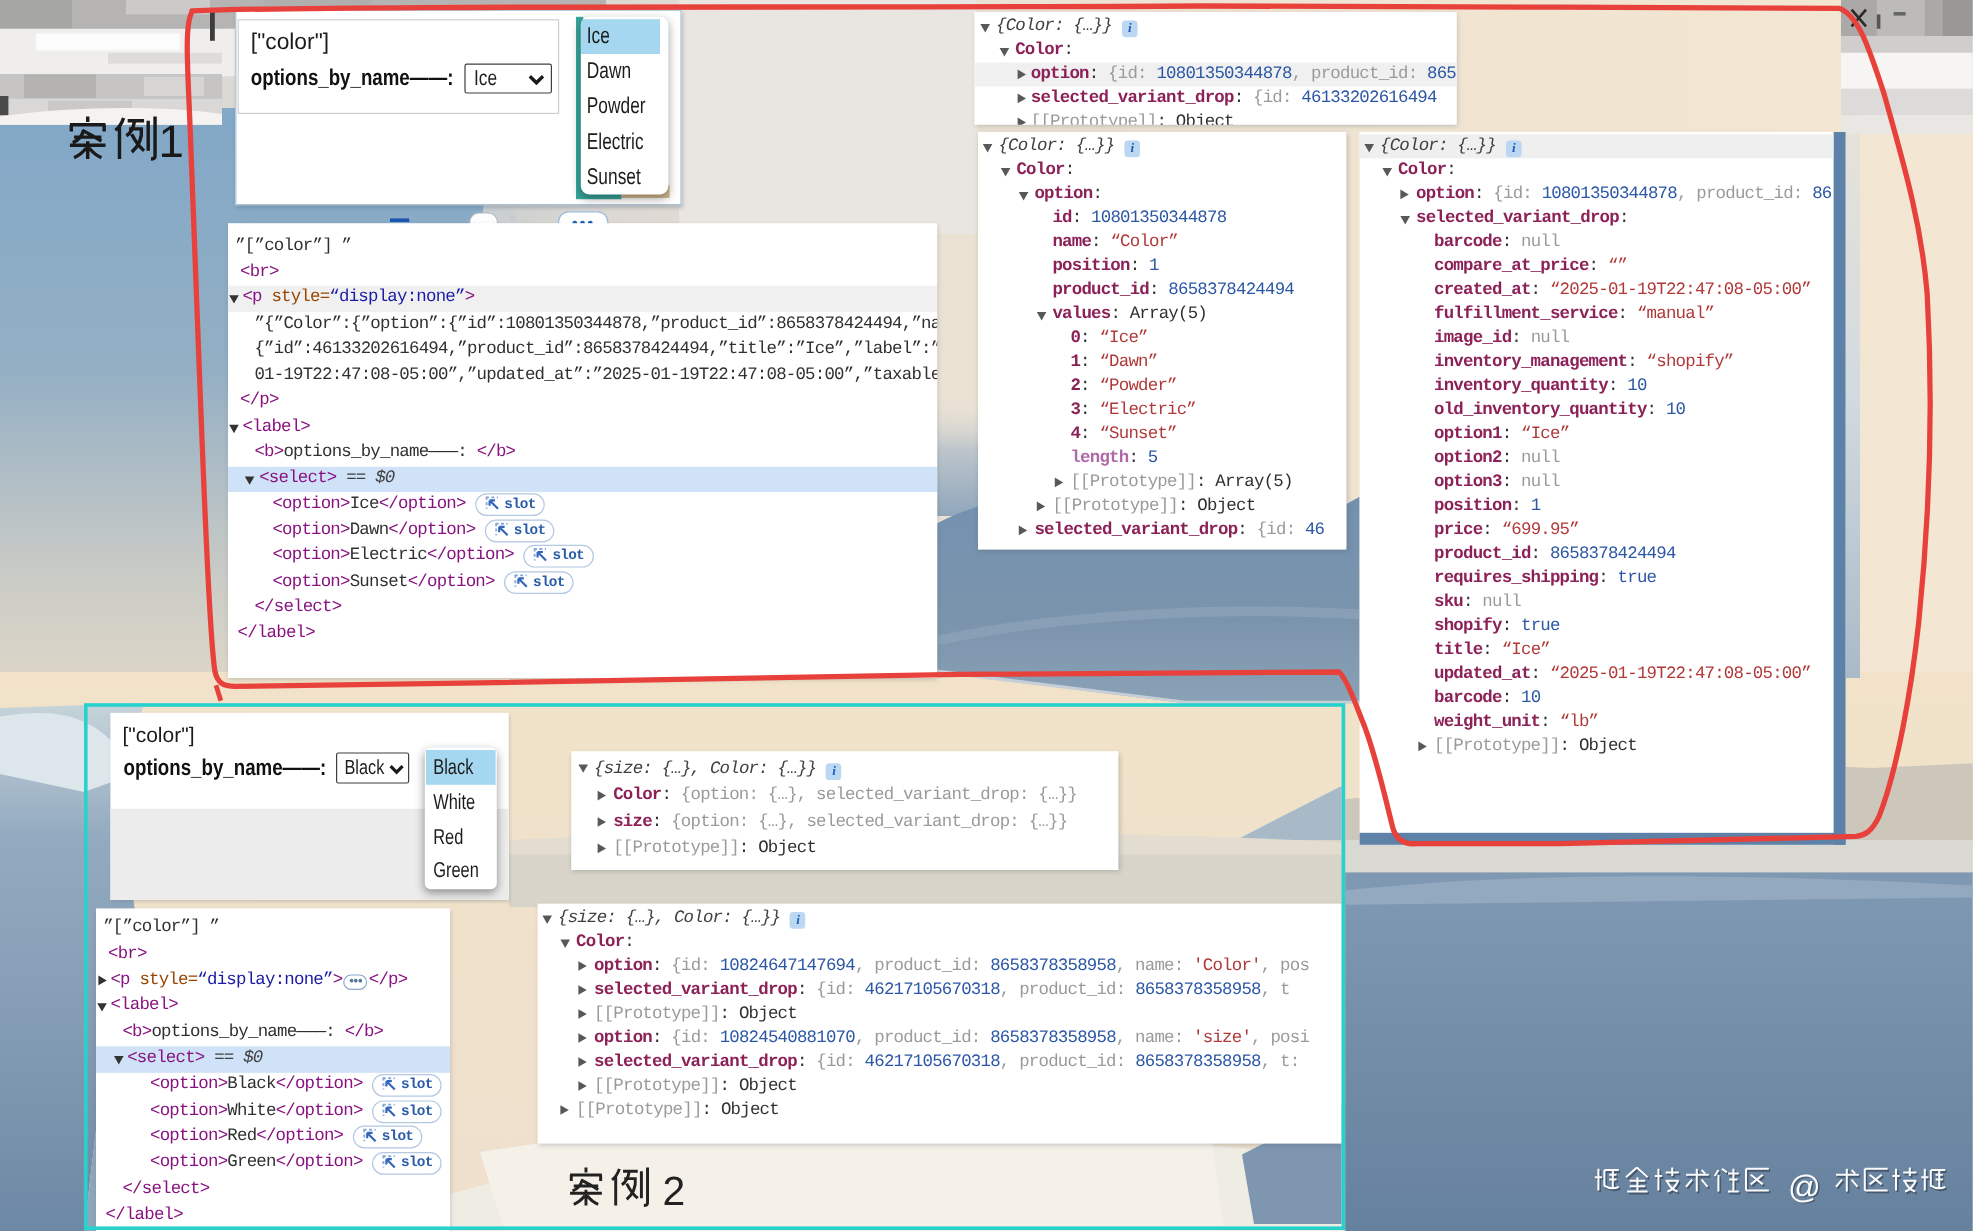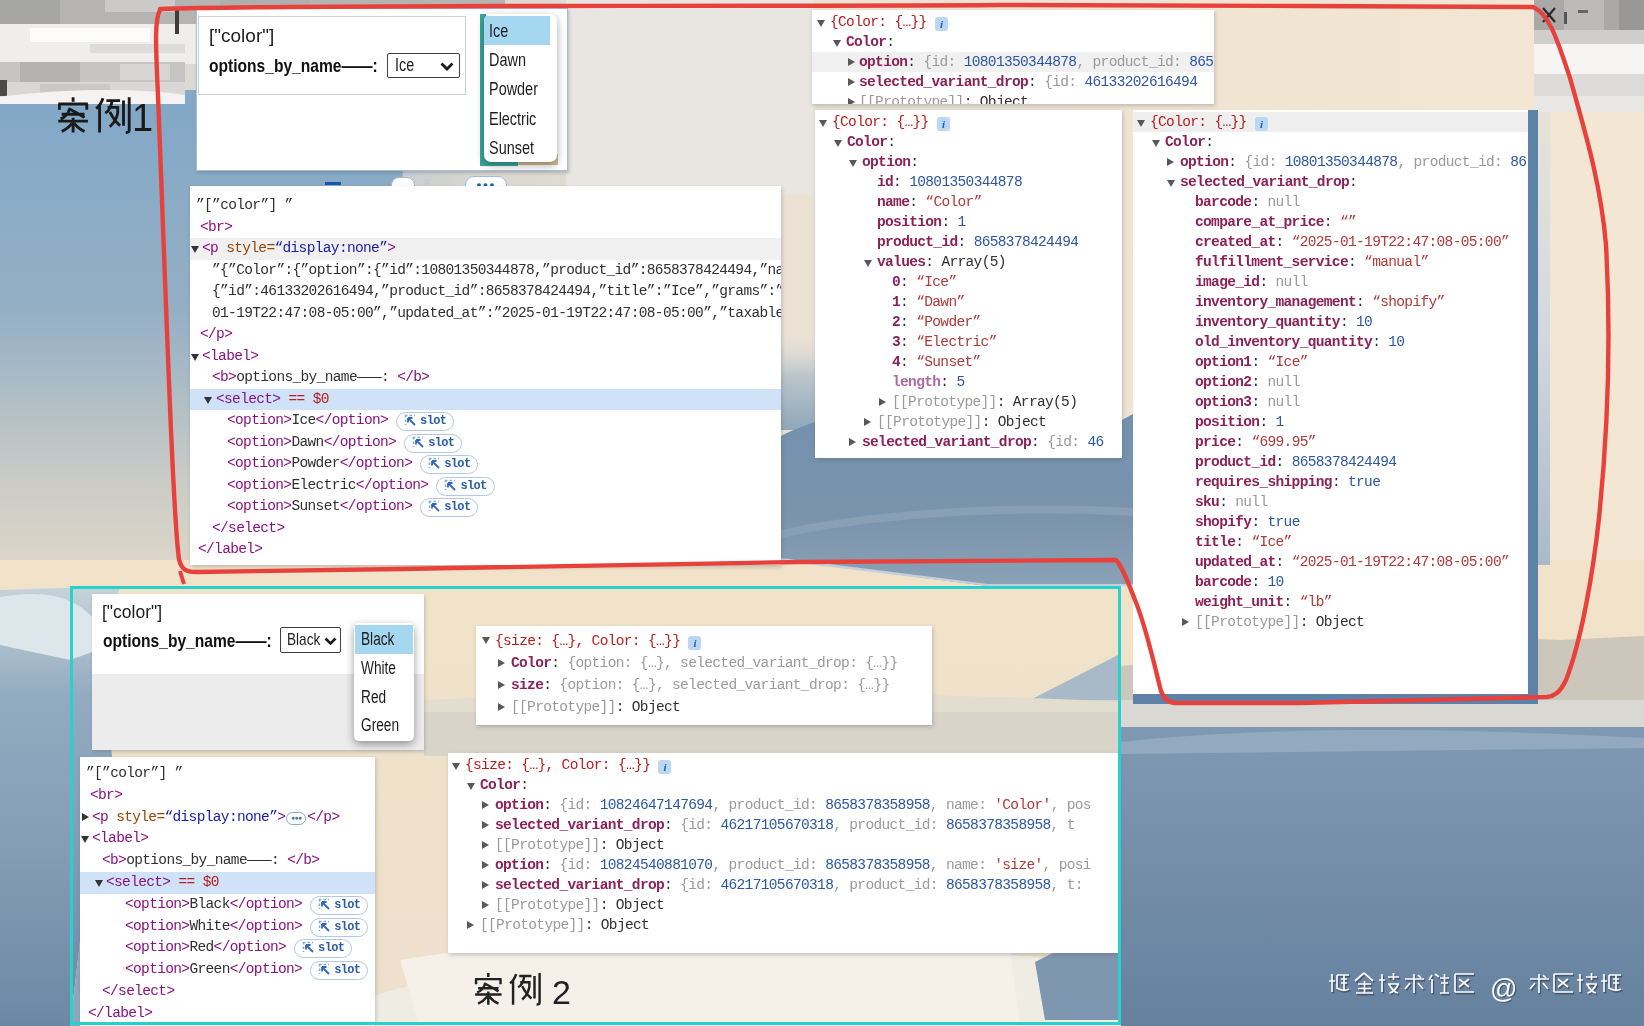--- a/index.html
+++ b/index.html
@@ -6,21 +6,21 @@
 .panel{position:absolute;background:#fff;overflow:hidden}
 .mono{font-family:"Liberation Mono",monospace;font-size:14.5px;letter-spacing:-0.65px}
 .crow span,.drow span{white-space:pre}
 .crow{position:relative;height:20px;line-height:20px}
 .drow{position:relative;height:21.5px;line-height:21.5px}
 .d2 .drow{height:21.8px;line-height:21.8px}
 .k{color:#8c2158;font-weight:bold}
 .n{color:#2b57a5}
 .s{color:#b13838}
 .g{color:#9a9a9a}
-.gi{color:#b91c1c;}
+.gi{color:#404040;font-style:italic}
 .blk{color:#303030}
 .dim{color:#b069a8;font-weight:bold}
 .tag{color:#881280}
 .an{color:#994500}
 .av{color:#1a1aa6}
 .e{position:absolute;width:0;height:0;top:6px}
 .er{border-left:7px solid #585858;border-top:4.5px solid transparent;border-bottom:4.5px solid transparent}
 .ed{border-top:7px solid #585858;border-left:4.5px solid transparent;border-right:4.5px solid transparent;top:8px}
 .info{display:inline-block;width:13px;height:14px;background:#bcd7f1;border-radius:3px;color:#1b5fbd;font:italic bold 11px/14px "Liberation Serif",serif;text-align:center;vertical-align:-2px}
 .pill{display:inline-block;height:17px;line-height:17px;border:1px solid #b4c8e2;border-radius:10px;padding:0 7px 0 6px;color:#2a5ca8;font:bold 12px "Liberation Mono",monospace;background:#fff;vertical-align:0px;white-space:nowrap}
@@ -173,21 +173,21 @@
       <span class="abs tag" style="left:10px">&lt;br&gt;</span>
     </div>
 <div class="drow" style="background:#f0f0f0">
       <i class="e ed" style="left:1px;border-top-color:#333"></i>
       <span class="abs" style="left:12px"><span class="tag">&lt;p </span><span class="an">style=</span><span class="av">“display:none”</span><span class="tag">&gt;</span></span>
     </div>
 <div class="drow">
       <span class="abs blk" style="left:22px">”{”Color”:{”option”:{”id”:10801350344878,”product_id”:8658378424494,”na</span>
     </div>
 <div class="drow">
-      <span class="abs blk" style="left:22px">{”id”:46133202616494,”product_id”:8658378424494,”title”:”Ice”,”grams”:”</span>
+      <span class="abs blk" style="left:22px">{”id”:46133202616494,”product_id”:8658378424494,”title”:”Ice”,”label”:”</span>
     </div>
 <div class="drow">
       <span class="abs blk" style="left:22px">01-19T22:47:08-05:00”,”updated_at”:”2025-01-19T22:47:08-05:00”,”taxable</span>
     </div>
 <div class="drow">
       <span class="abs tag" style="left:10px">&lt;/p&gt;</span>
     </div>
 <div class="drow">
       <i class="e ed" style="left:1px;border-top-color:#333"></i>
       <span class="abs tag" style="left:12px">&lt;label&gt;</span>
@@ -201,27 +201,20 @@
     </div>
 <div class="drow">
       <span class="abs" style="left:37px"><span class="tag">&lt;option&gt;</span><span class="blk">Ice</span><span class="tag">&lt;/option&gt;</span> <span class="pill"><svg class="si" width="14" height="13">
             <path d="M2,2.5 h10" stroke="#85a9de" stroke-width="1.6" stroke-dasharray="2.5,2" fill="none"></path>
             <path d="M2.5,2 v10" stroke="#85a9de" stroke-width="1.6" stroke-dasharray="2.5,2" fill="none"></path>
             <path d="M12,12 L5.5,5.5 M5,5 h4.5 M5,5 v4.5" stroke="#3366bb" stroke-width="1.8" fill="none"></path>
           </svg>slot</span></span>
     </div>
 <div class="drow">
       <span class="abs" style="left:37px"><span class="tag">&lt;option&gt;</span><span class="blk">Dawn</span><span class="tag">&lt;/option&gt;</span> <span class="pill"><svg class="si" width="14" height="13">
-            <path d="M2,2.5 h10" stroke="#85a9de" stroke-width="1.6" stroke-dasharray="2.5,2" fill="none"></path>
-            <path d="M2.5,2 v10" stroke="#85a9de" stroke-width="1.6" stroke-dasharray="2.5,2" fill="none"></path>
-            <path d="M12,12 L5.5,5.5 M5,5 h4.5 M5,5 v4.5" stroke="#3366bb" stroke-width="1.8" fill="none"></path>
-          </svg>slot</span></span>
-    </div>
-<div class="drow">
-      <span class="abs" style="left:37px"><span class="tag">&lt;option&gt;</span><span class="blk">Powder</span><span class="tag">&lt;/option&gt;</span> <span class="pill"><svg class="si" width="14" height="13">
             <path d="M2,2.5 h10" stroke="#85a9de" stroke-width="1.6" stroke-dasharray="2.5,2" fill="none"></path>
             <path d="M2.5,2 v10" stroke="#85a9de" stroke-width="1.6" stroke-dasharray="2.5,2" fill="none"></path>
             <path d="M12,12 L5.5,5.5 M5,5 h4.5 M5,5 v4.5" stroke="#3366bb" stroke-width="1.8" fill="none"></path>
           </svg>slot</span></span>
     </div>
 <div class="drow">
       <span class="abs" style="left:37px"><span class="tag">&lt;option&gt;</span><span class="blk">Electric</span><span class="tag">&lt;/option&gt;</span> <span class="pill"><svg class="si" width="14" height="13">
             <path d="M2,2.5 h10" stroke="#85a9de" stroke-width="1.6" stroke-dasharray="2.5,2" fill="none"></path>
             <path d="M2.5,2 v10" stroke="#85a9de" stroke-width="1.6" stroke-dasharray="2.5,2" fill="none"></path>
             <path d="M12,12 L5.5,5.5 M5,5 h4.5 M5,5 v4.5" stroke="#3366bb" stroke-width="1.8" fill="none"></path>

